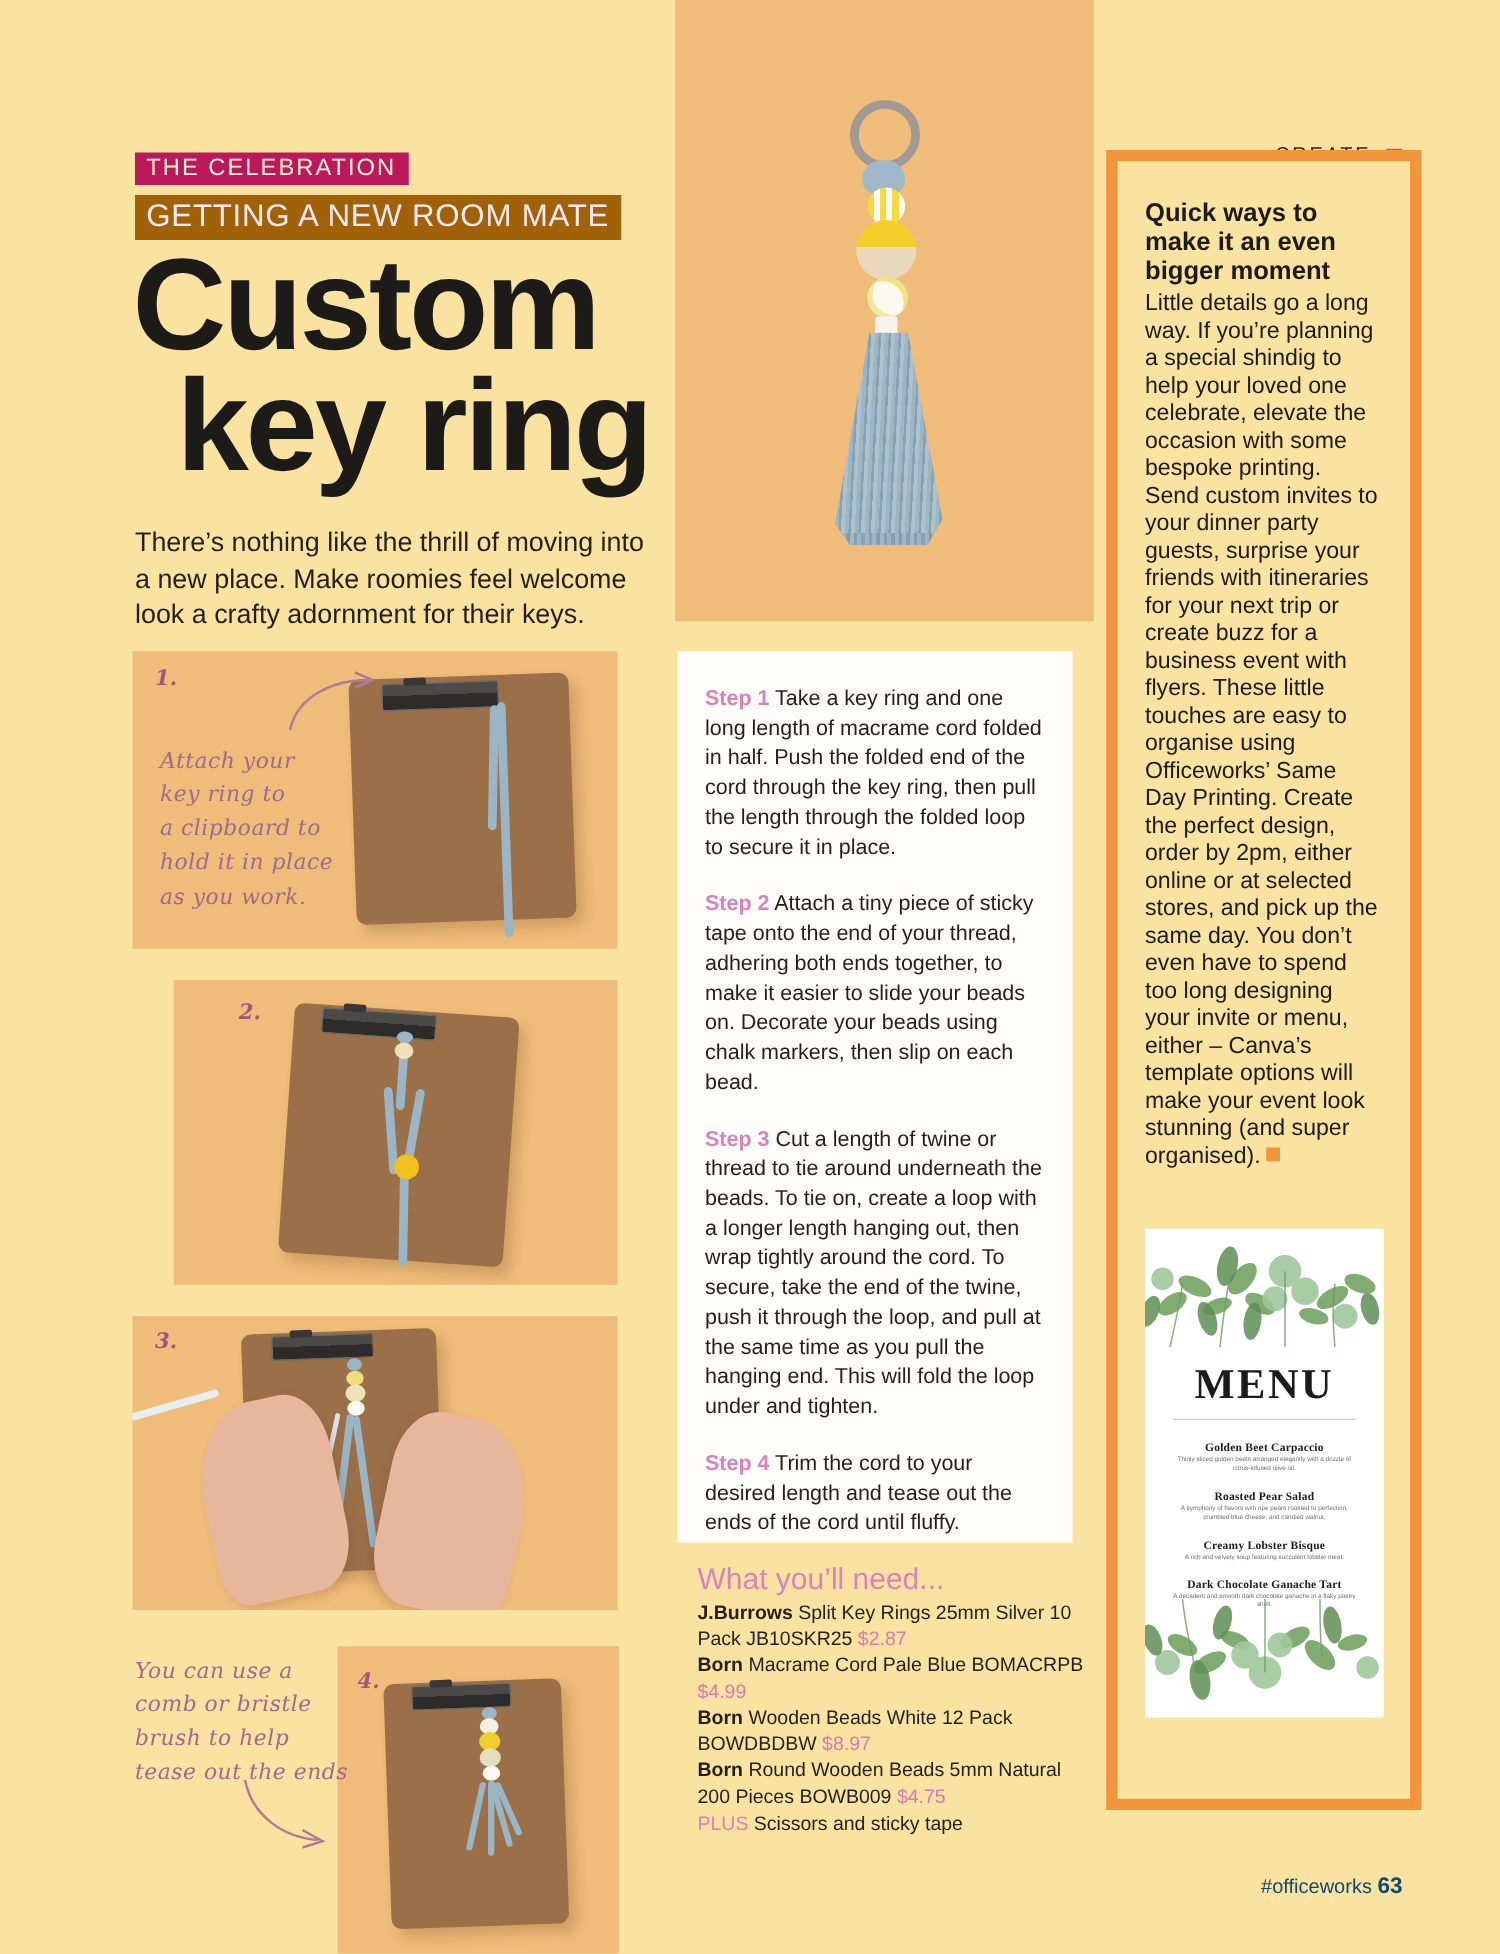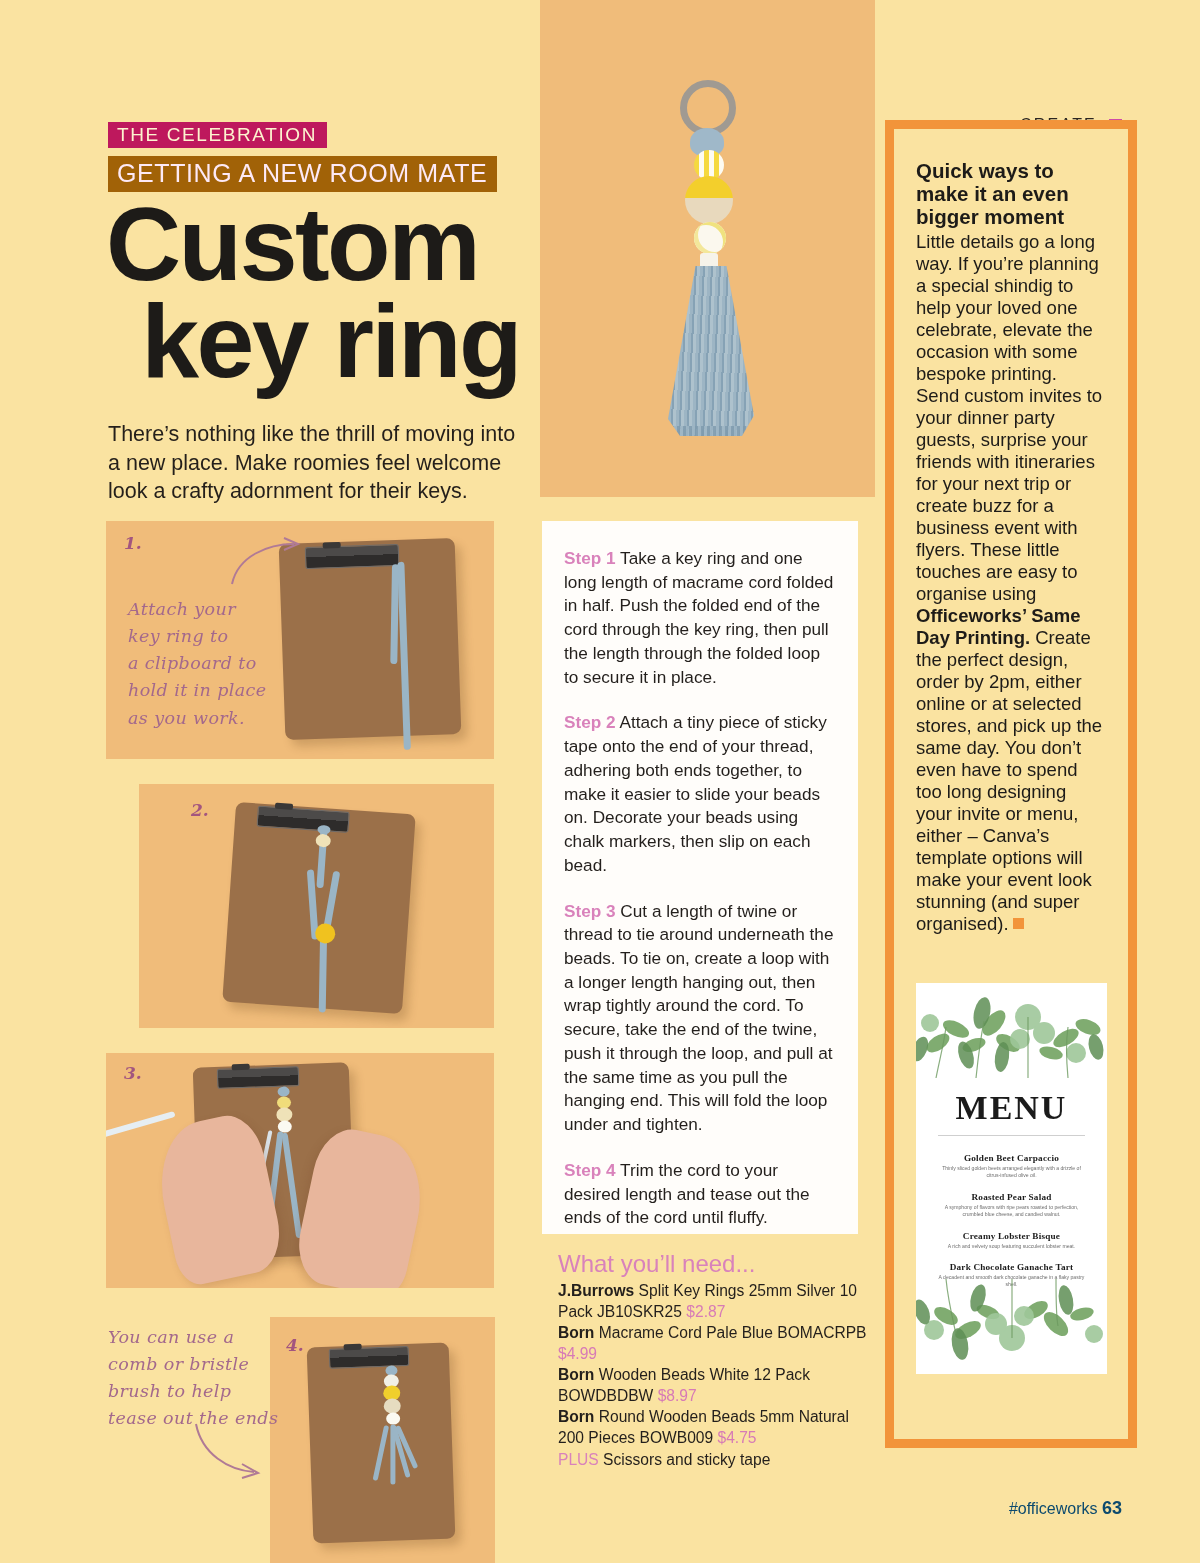--- a/index.html
+++ b/index.html
@@ -153,21 +153,21 @@
   .side {
     position: absolute; left: 916px; top: 160px; width: 188px;
   }
   .side h2 {
     font-size: 20.5px; line-height: 1.12; font-weight: 700; color: #1d1b18;
     margin-bottom: 2px;
   }
   .side p {
     font-size: 18.5px; line-height: 1.19; color: #1d1b18;
   }
-  .side .b { font-weight: 700; text-align: center; }
+  .side .b { font-weight: 400; text-align: center; }
   .endmark {
     display:inline-block; width:11px; height:11px; background:#f2943a;
     margin-left: 4px; vertical-align: 1px;
   }
 
   
   .menucard {
     position: absolute; left: 916px; top: 983px; width: 191px; height: 391px;
     background: #ffffff; overflow: hidden;
   }

